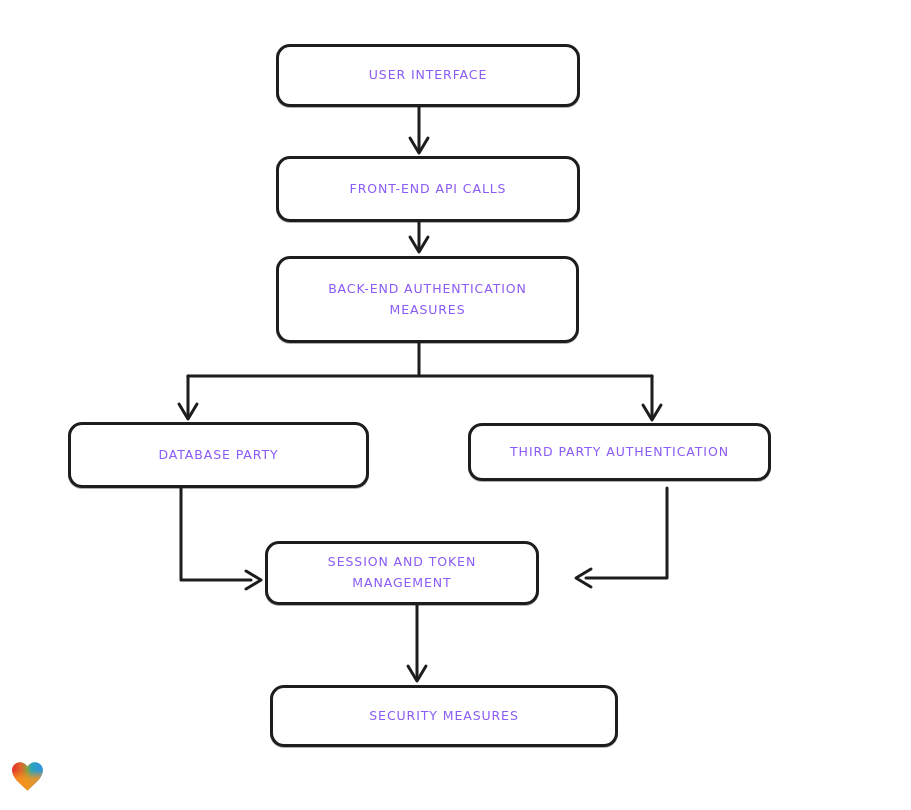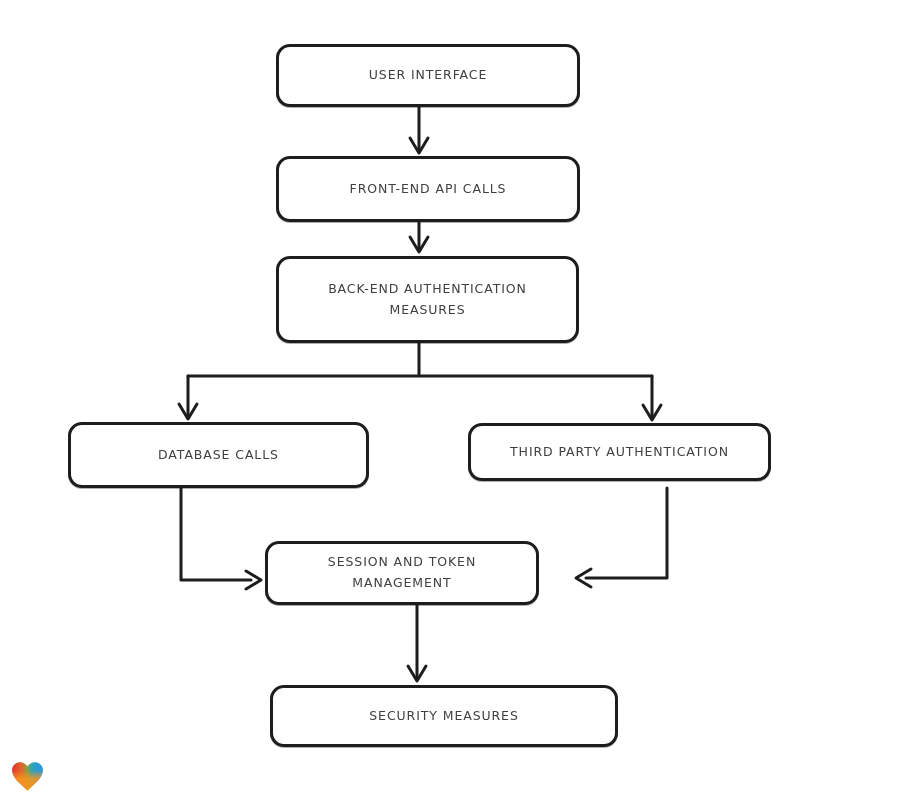--- a/index.html
+++ b/index.html
@@ -38,21 +38,21 @@
     align-items: center;
     justify-content: center;
     text-align: center;
     padding: 4px 18px;
     box-shadow: 0 1px 0 rgba(29,29,29,0.35);
   }
   .node .label {
     font-size: 12.5px;
     line-height: 1.65;
     letter-spacing: 0.9px;
-    color: #404040;
+    color: #8b5cf6;
     white-space: pre-line;
     font-weight: 500;
   }
   .logo {
     position: absolute;
     left: 11px;
     top: 761px;
     width: 33px;
     height: 31px;
   }
@@ -105,21 +105,21 @@
   <div class="node" style="left:276px; top:156px; width:304px; height:66px;">
     <span class="label">FRONT-END API CALLS</span>
   </div>
 
   <div class="node" style="left:276px; top:256px; width:303px; height:87px;">
     <span class="label">BACK-END AUTHENTICATION
 MEASURES</span>
   </div>
 
   <div class="node" style="left:68px; top:422px; width:301px; height:66px;">
-    <span class="label">DATABASE CALLS</span>
+    <span class="label">DATABASE PARTY</span>
   </div>
 
   <div class="node" style="left:468px; top:423px; width:303px; height:58px;">
     <span class="label">THIRD PARTY AUTHENTICATION</span>
   </div>
 
   <div class="node" style="left:265px; top:541px; width:274px; height:64px;">
     <span class="label">SESSION AND TOKEN
 MANAGEMENT</span>
   </div>

